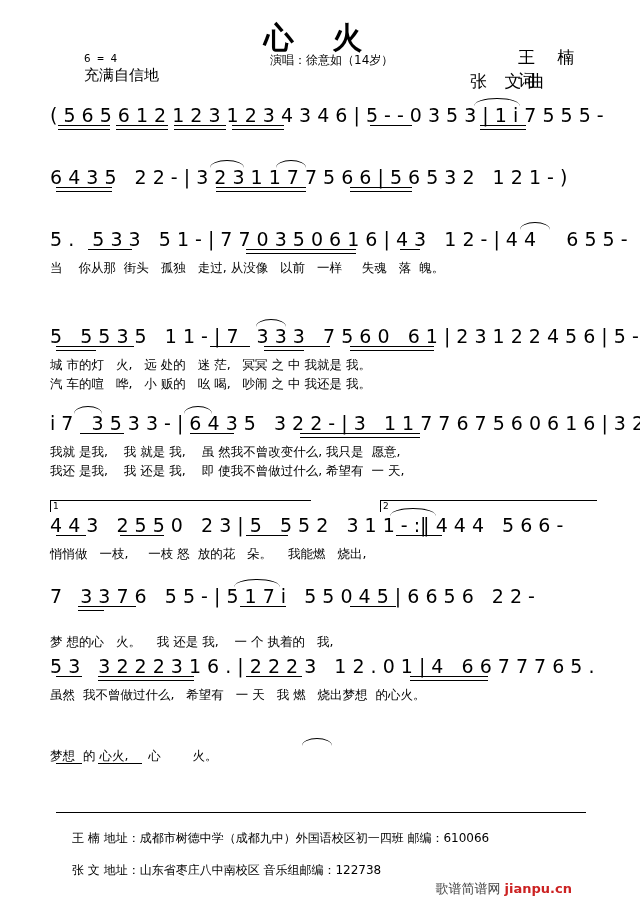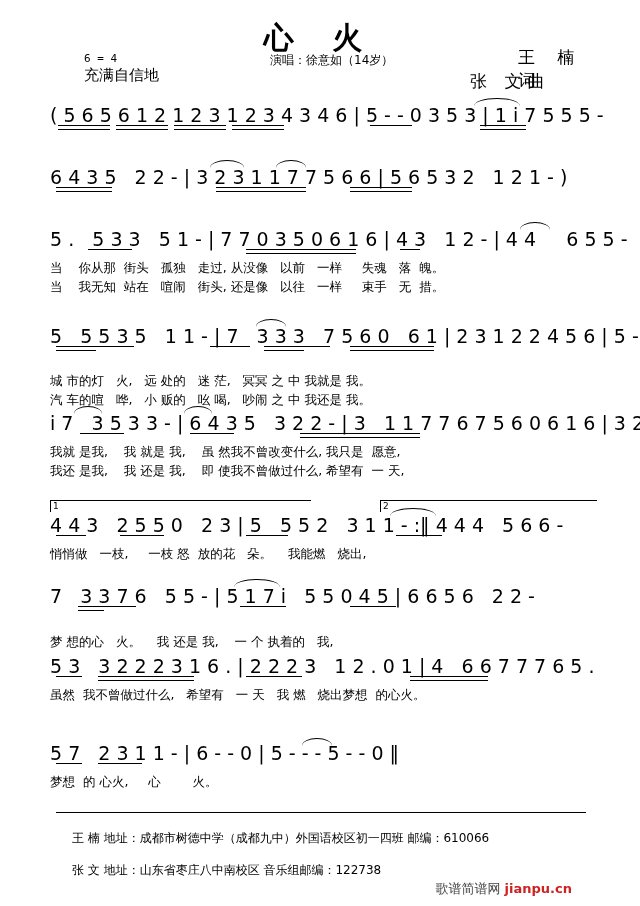--- a/index.html
+++ b/index.html
@@ -129,34 +129,33 @@
   </div>
 
   <div class="system" style="top:228px;">
     <div class="noterow">5 .   5 3 3   5 1 - | 7 7 0 3 5 0 6 1 6 | 4 3   1 2 - | 4 4     6 5 5 -</div>
     <div class="beam" style="left:38px;top:21px;width:44px;"></div>
     <div class="beam" style="left:196px;top:21px;width:110px;"></div>
     <div class="beam" style="left:196px;top:25px;width:110px;"></div>
     <div class="beam" style="left:350px;top:21px;width:20px;"></div>
     <div class="slur" style="left:470px;top:-6px;width:30px;"></div>
     <div class="lyricrow" style="margin-top:4px;">当    你从那  街头   孤独   走过, 从没像   以前   一样     失魂   落  魄。</div>
-    <div class="lyricrow">当    我无知  站在   喧闹   街头, 还是像   以往   一样     束手   无  措。</div>
   </div>
 
   <div class="system" style="top:325px;">
     <div class="noterow">5   5 5 3 5   1 1 - | 7   3 3 3   7 5 6 0   6 1 | 2 3 1 2 2 4 5 6 | 5 - - 0</div>
     <div class="beam" style="left:6px;top:21px;width:78px;"></div>
     <div class="beam" style="left:6px;top:25px;width:40px;"></div>
     <div class="beam" style="left:160px;top:21px;width:40px;"></div>
     <div class="beam" style="left:214px;top:21px;width:66px;"></div>
     <div class="beam" style="left:214px;top:25px;width:40px;"></div>
     <div class="beam" style="left:300px;top:21px;width:84px;"></div>
     <div class="beam" style="left:300px;top:25px;width:84px;"></div>
     <div class="slur" style="left:206px;top:-6px;width:30px;"></div>
-    <div class="lyricrow" style="margin-top:20px;">城 市的灯   火,   远 处的   迷 茫,   冥冥 之 中 我就是 我。</div>
+    <div class="lyricrow" style="margin-top:4px;">城 市的灯   火,   远 处的   迷 茫,   冥冥 之 中 我就是 我。</div>
     <div class="lyricrow">汽 车的喧   哗,   小 贩的   吆 喝,   吵闹 之 中 我还是 我。</div>
   </div>
 
   <div class="system" style="top:412px;">
     <div class="noterow">i 7   3 5 3 3 - | 6 4 3 5   3 2 2 - | 3   1 1 7 7 6 7 5 6 0 6 1 6 | 3 2 2 - 0</div>
     <div class="beam" style="left:30px;top:21px;width:44px;"></div>
     <div class="beam" style="left:140px;top:21px;width:44px;"></div>
     <div class="beam" style="left:250px;top:21px;width:120px;"></div>
     <div class="beam" style="left:250px;top:25px;width:120px;"></div>
     <div class="slur" style="left:24px;top:-6px;width:28px;"></div>
@@ -196,21 +195,20 @@
     <div class="beam" style="left:6px;top:21px;width:26px;"></div>
     <div class="beam" style="left:48px;top:21px;width:96px;"></div>
     <div class="beam" style="left:48px;top:25px;width:96px;"></div>
     <div class="beam" style="left:196px;top:21px;width:56px;"></div>
     <div class="beam" style="left:360px;top:21px;width:78px;"></div>
     <div class="beam" style="left:360px;top:25px;width:78px;"></div>
     <div class="lyricrow" style="margin-top:4px;">虽然  我不曾做过什么,   希望有   一 天   我 燃   烧出梦想  的心火。</div>
   </div>
 
   <div class="system" style="top:742px;">
-    <div class="noterow">5 7   2 3 1 1 - | 6 - - 0 | 5 - - - 5 - - 0 ‖</div>
     <div class="beam" style="left:6px;top:21px;width:26px;"></div>
     <div class="beam" style="left:48px;top:21px;width:44px;"></div>
     <div class="slur" style="left:252px;top:-4px;width:30px;"></div>
     <div class="lyricrow" style="margin-top:4px;">梦想  的 心火,     心        火。</div>
   </div>
 
   <div class="divider"></div>
   <div class="foot foot1">王 楠  地址：成都市树德中学（成都九中）外国语校区初一四班 邮编：610066</div>
   <div class="foot foot2">张 文  地址：山东省枣庄八中南校区   音乐组邮编：122738</div>
   <div class="watermark">

